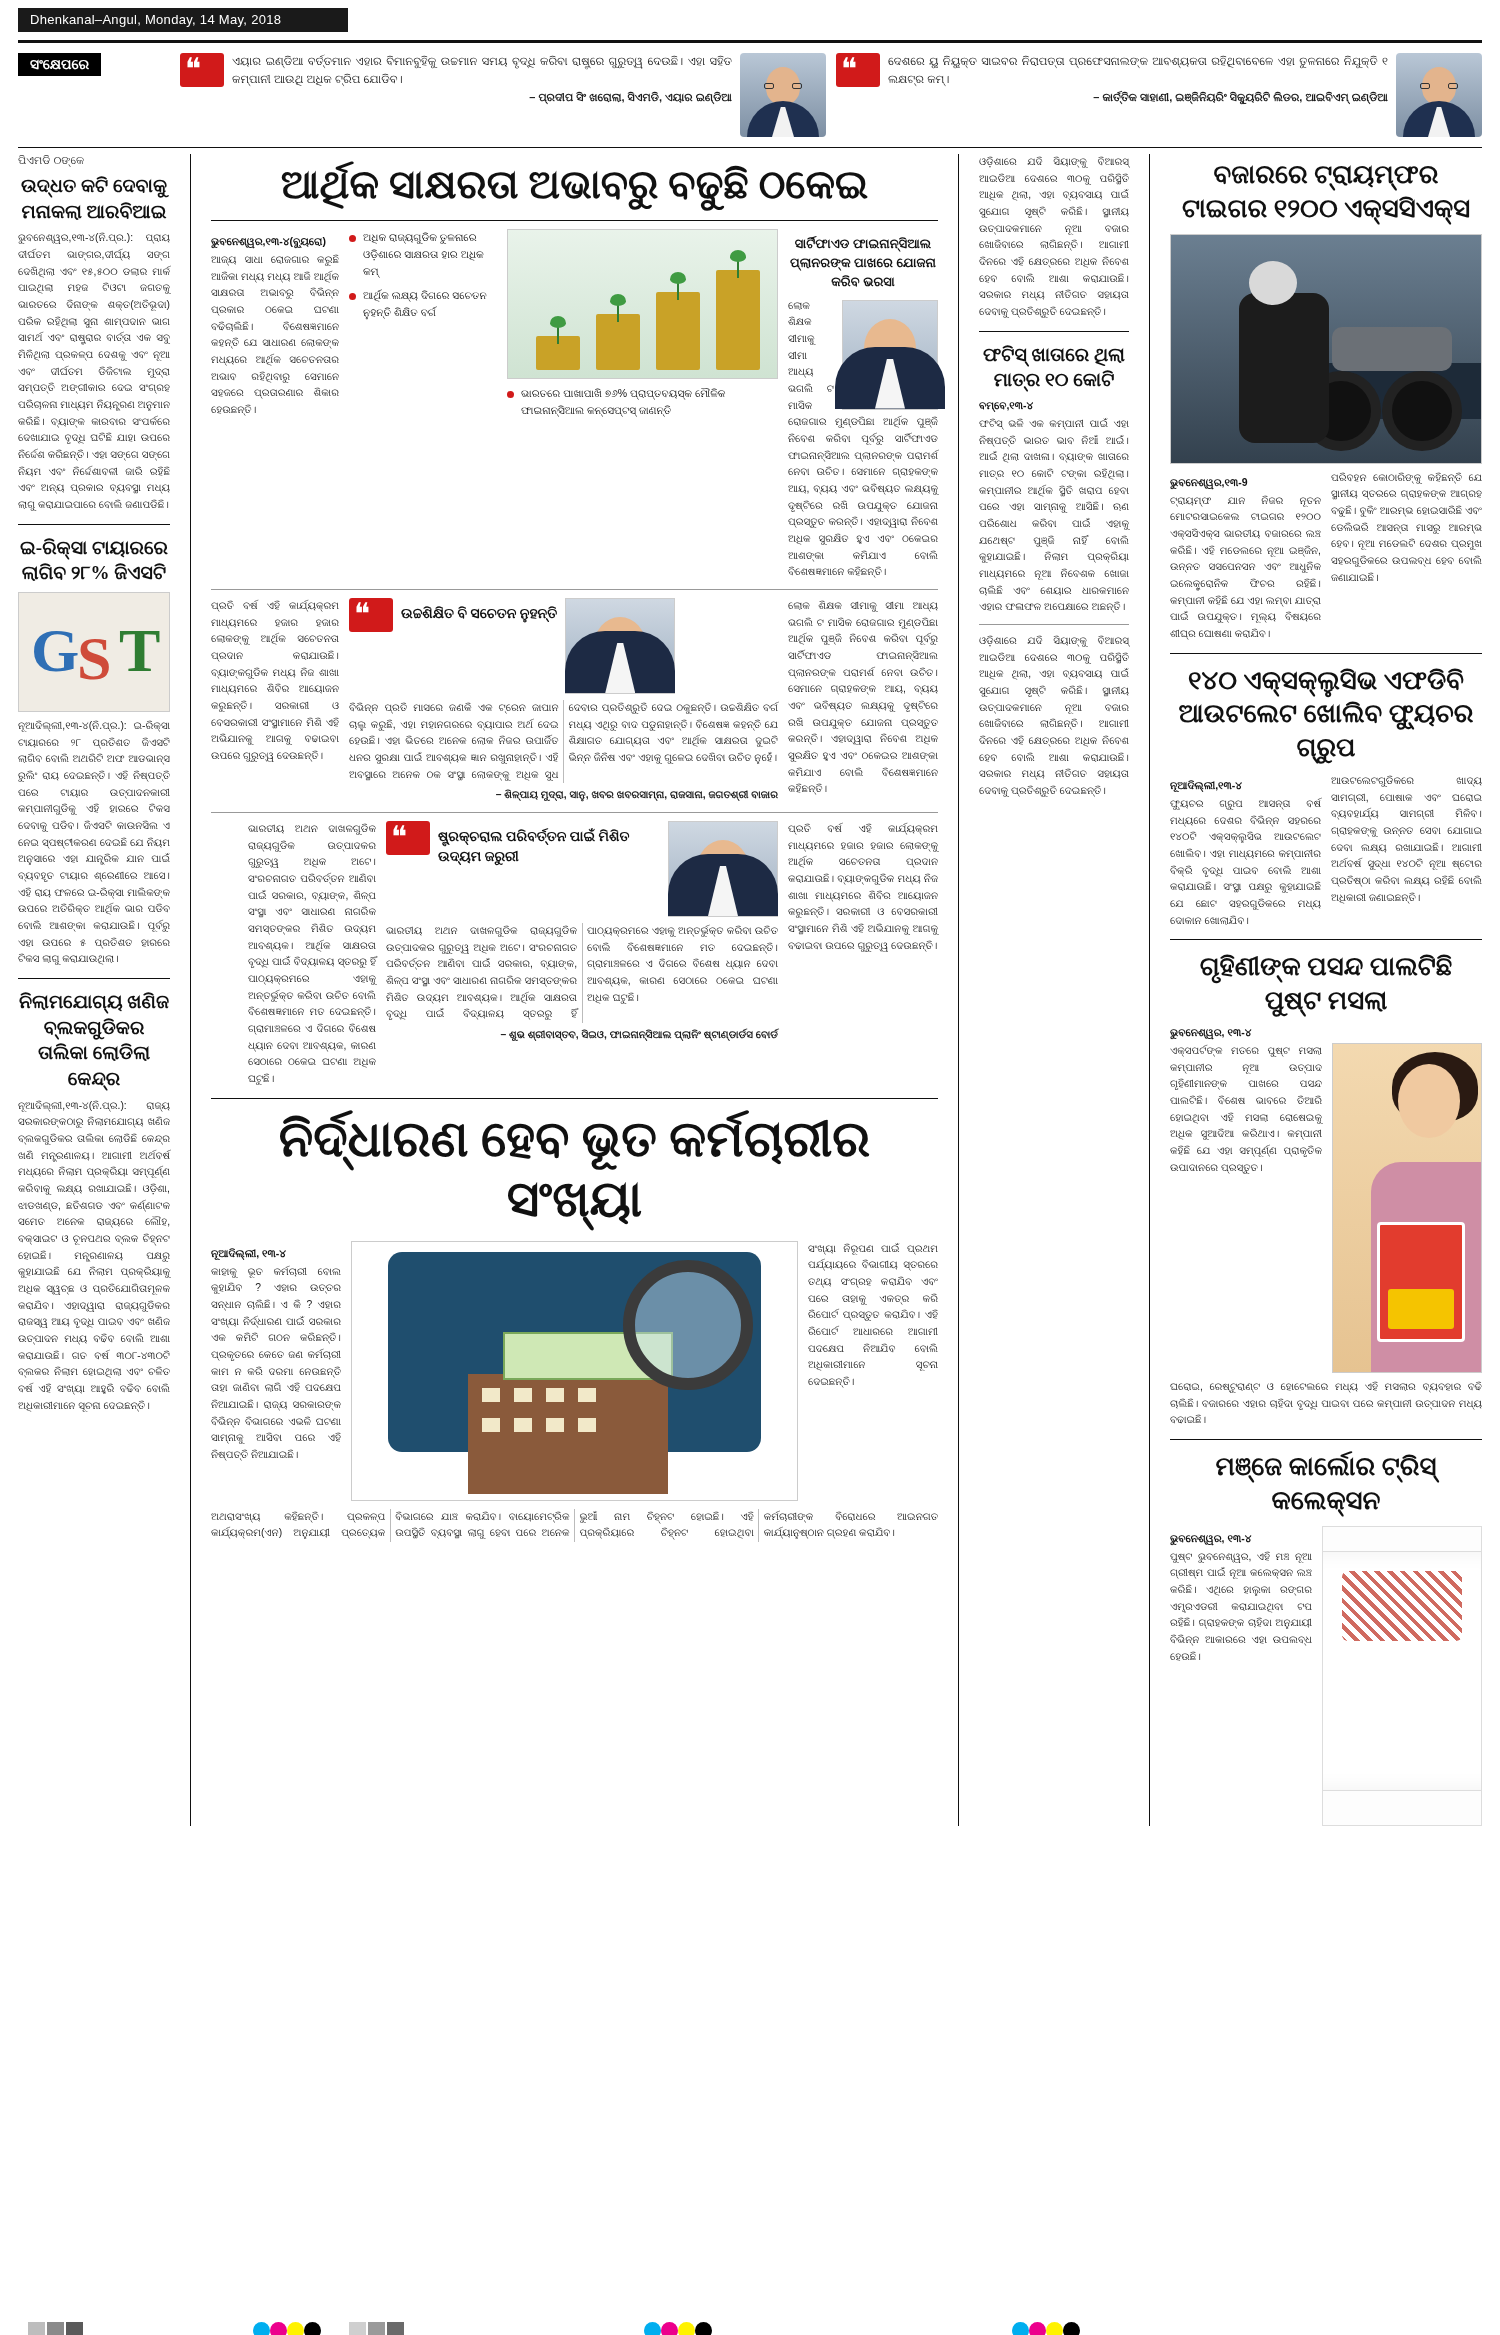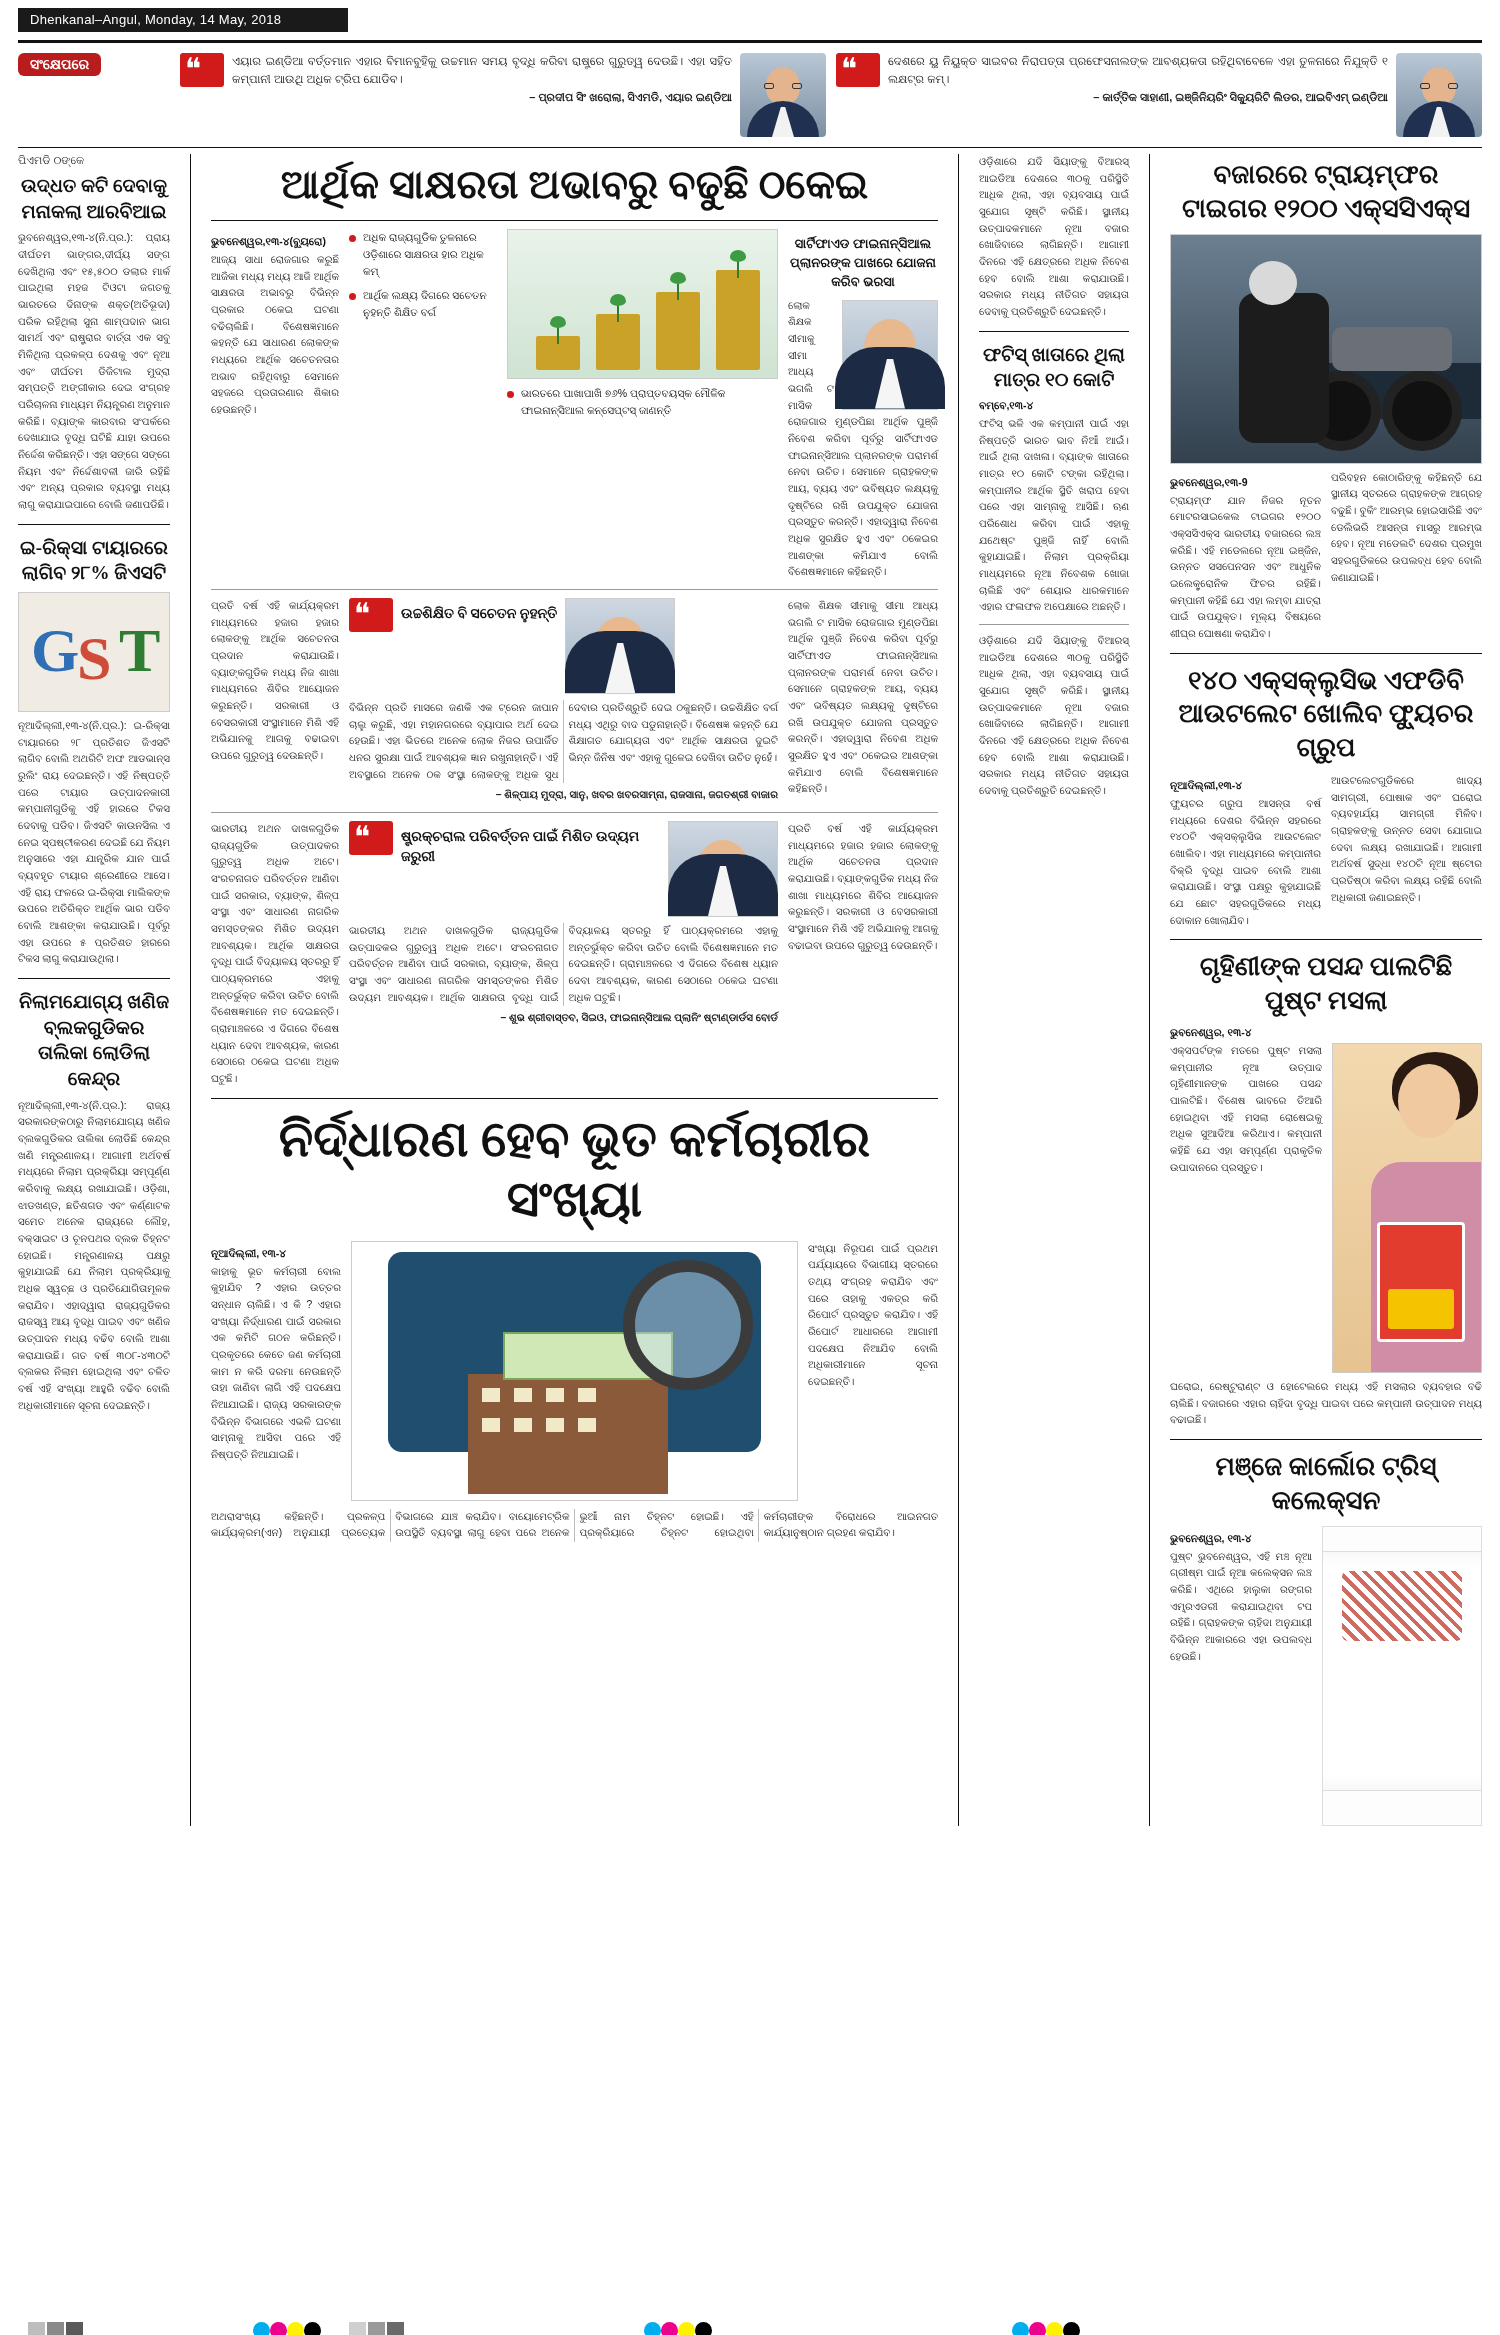--- a/index.html
+++ b/index.html
@@ -67,22 +67,22 @@
   
   .grid { display:flex; gap:20px; margin-top:6px; }
   .col { }
   .col-1 { width:152px; }
   .col-mid { flex:1; }
   .col-r { width:312px; }
 
   .vline { width:1px; background:#111; }
 
   .badge {
-    display:inline-block; background:#b91c1c; color:#fff; font-size:14px; font-weight:bold;
-    padding:3px 12px; border-radius:6px; margin-bottom:8px;
+    display:inline-block; background:#000000; color:#fff; font-size:14px; font-weight:bold;
+    padding:3px 12px; border-radius:0; margin-bottom:8px;
   }
   .kicker { font-size:11px; color:#333; margin-bottom:4px; }
   .h-small {
     font-size:19px; font-weight:bold; line-height:1.35; text-align:center; margin:6px 0;
     font-family:"Liberation Serif", serif;
   }
   .h-med {
     font-size:26px; font-weight:bold; line-height:1.3; text-align:center; margin:4px 0 8px;
     font-family:"Liberation Serif", serif;
   }
@@ -307,21 +307,21 @@
           <div class="body-text cols2" style="margin-top:6px">ବିଭିନ୍ନ ପ୍ରତି ମାସରେ ଜଣକି ଏକ ଟ୍ରେନ ଜାପାନ ଚାଲୁ କରୁଛି, ଏହା ମହାନଗରରେ ବ୍ୟାପାର ଅର୍ଥ ଦେଇ ହେଉଛି। ଏହା ଭିତରେ ଅନେକ ଲୋକ ନିଜର ଉପାର୍ଜିତ ଧନର ସୁରକ୍ଷା ପାଇଁ ଆବଶ୍ୟକ ଜ୍ଞାନ ରଖୁନାହାନ୍ତି। ଏହି ଅବସ୍ଥାରେ ଅନେକ ଠକ ସଂସ୍ଥା ଲୋକଙ୍କୁ ଅଧିକ ସୁଧ ଦେବାର ପ୍ରତିଶ୍ରୁତି ଦେଇ ଠକୁଛନ୍ତି। ଉଚ୍ଚଶିକ୍ଷିତ ବର୍ଗ ମଧ୍ୟ ଏଥିରୁ ବାଦ ପଡୁନାହାନ୍ତି। ବିଶେଷଜ୍ଞ କହନ୍ତି ଯେ ଶିକ୍ଷାଗତ ଯୋଗ୍ୟତା ଏବଂ ଆର୍ଥିକ ସାକ୍ଷରତା ଦୁଇଟି ଭିନ୍ନ ଜିନିଷ ଏବଂ ଏହାକୁ ଗୁଳେଇ ଦେଖିବା ଉଚିତ ନୁହେଁ।</div>
           <div class="body-text" style="text-align:right;font-weight:bold;margin-top:4px">– ଶିଳ୍ପାୟ ମୁଦ୍ରା, ସାନୁ, ଖବର ଖବରସାମ୍ନା, ରାଜସାନା, ଜଗତଶ୍ରୀ ବାଜାର</div>
         </div>
         <div style="width:150px">
           <div class="body-text">ଲୋକ ଶିକ୍ଷକ ସୀମାକୁ ସୀମା ଆଧ୍ୟ ଭଗଲି ଟ ମାସିକ ରୋଜଗାର ମୁଣ୍ଡପିଛା ଆର୍ଥିକ ପୁଞ୍ଜି ନିବେଶ କରିବା ପୂର୍ବରୁ ସାର୍ଟିଫାଏଡ ଫାଇନାନ୍ସିଆଲ ପ୍ଲାନରଙ୍କ ପରାମର୍ଶ ନେବା ଉଚିତ। ସେମାନେ ଗ୍ରାହକଙ୍କ ଆୟ, ବ୍ୟୟ ଏବଂ ଭବିଷ୍ୟତ ଲକ୍ଷ୍ୟକୁ ଦୃଷ୍ଟିରେ ରଖି ଉପଯୁକ୍ତ ଯୋଜନା ପ୍ରସ୍ତୁତ କରନ୍ତି। ଏହାଦ୍ୱାରା ନିବେଶ ଅଧିକ ସୁରକ୍ଷିତ ହୁଏ ଏବଂ ଠକେଇର ଆଶଙ୍କା କମିଯାଏ ବୋଲି ବିଶେଷଜ୍ଞମାନେ କହିଛନ୍ତି।</div>
         </div>
       </div>
 
       <div class="hr-thin"></div>
 
-      <div style="display:flex;gap:10px;">
+      <div style="display:flex;gap:10px;margin-left:37px;">
         <div style="width:128px">
           <div class="body-text">ଭାରତୀୟ ଅଥନ ଦାଖଳଗୁଡିକ ରାଜ୍ୟଗୁଡିକ ଉତ୍ପାଦକର ଗୁରୁତ୍ୱ ଅଧିକ ଅଟେ। ସଂରଚନାଗତ ପରିବର୍ତ୍ତନ ଆଣିବା ପାଇଁ ସରକାର, ବ୍ୟାଙ୍କ, ଶିଳ୍ପ ସଂସ୍ଥା ଏବଂ ସାଧାରଣ ନାଗରିକ ସମସ୍ତଙ୍କର ମିଶିତ ଉଦ୍ୟମ ଆବଶ୍ୟକ। ଆର୍ଥିକ ସାକ୍ଷରତା ବୃଦ୍ଧି ପାଇଁ ବିଦ୍ୟାଳୟ ସ୍ତରରୁ ହିଁ ପାଠ୍ୟକ୍ରମରେ ଏହାକୁ ଅନ୍ତର୍ଭୁକ୍ତ କରିବା ଉଚିତ ବୋଲି ବିଶେଷଜ୍ଞମାନେ ମତ ଦେଇଛନ୍ତି। ଗ୍ରାମାଞ୍ଚଳରେ ଏ ଦିଗରେ ବିଶେଷ ଧ୍ୟାନ ଦେବା ଆବଶ୍ୟକ, କାରଣ ସେଠାରେ ଠକେଇ ଘଟଣା ଅଧିକ ଘଟୁଛି।</div>
         </div>
         <div style="flex:1">
           <div style="display:flex;gap:8px;align-items:flex-start;">
             <span class="qmark"></span>
             <div class="sub-head">ଷ୍ଟ୍ରକ୍ଚରାଲ ପରିବର୍ତ୍ତନ ପାଇଁ ମିଶିତ ଉଦ୍ୟମ ଜରୁରୀ</div>
             <div class="person-sq" style="width:110px;height:96px;flex:0 0 110px">
               <span class="h"></span>
               <span class="b"></span>

